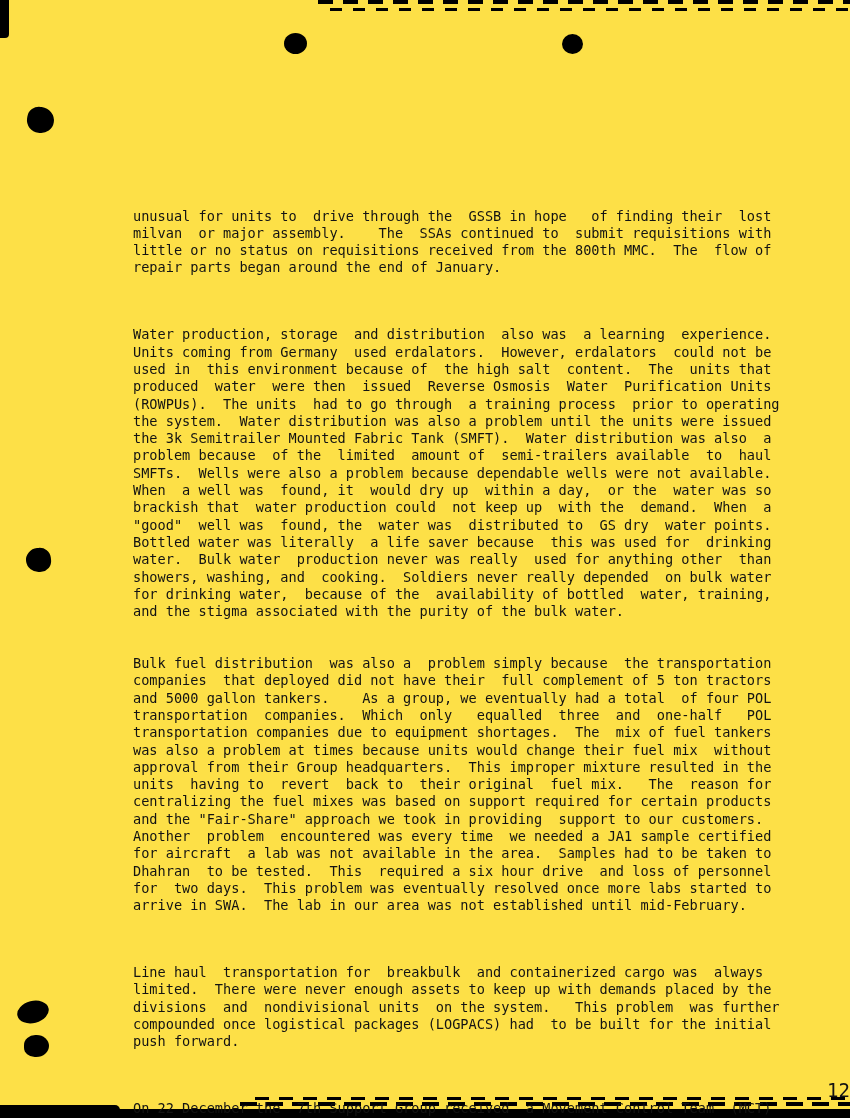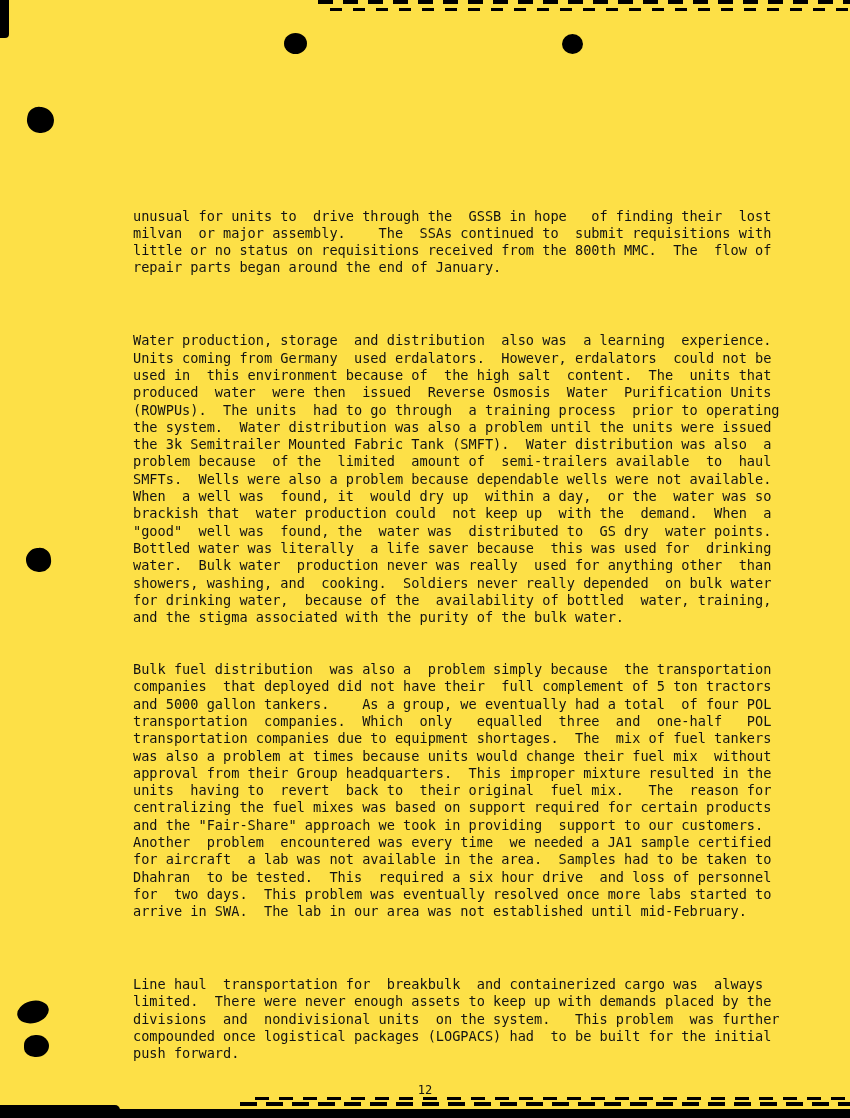--- a/index.html
+++ b/index.html
@@ -21,29 +21,29 @@
   .text-block {
     position: absolute;
     left: 133px;
     top: 173px;
     width: 672px;
     font-size: 13.6px;
     line-height: 17.3px;
     white-space: pre;
   }
   .doc-para { margin: 0; }
-  .doc-para.gap-before { margin-top: 21px; }
+  .doc-para.gap-before { margin-top: 15px; }
 
   .page-number {
     position: absolute;
     top: 1082px;
     left: 0;
     width: 850px;
-    text-align: center;
-    font-size: 12px;
+    text-align: right;
+    font-size: 19px;
     line-height: 17px;
   }
 
   
   .artifact { position: absolute; background: #000; }
 
   .dash-top-1 {
     top: 0; left: 318px; right: 0; height: 4px;
     background: repeating-linear-gradient(90deg, #000 0 15px, transparent 15px 25px);
   }

